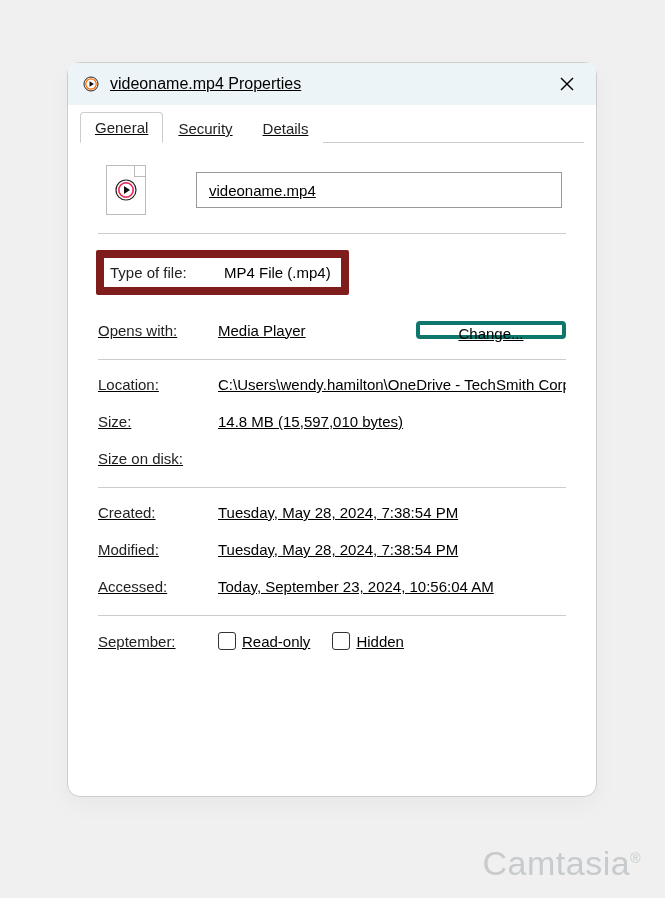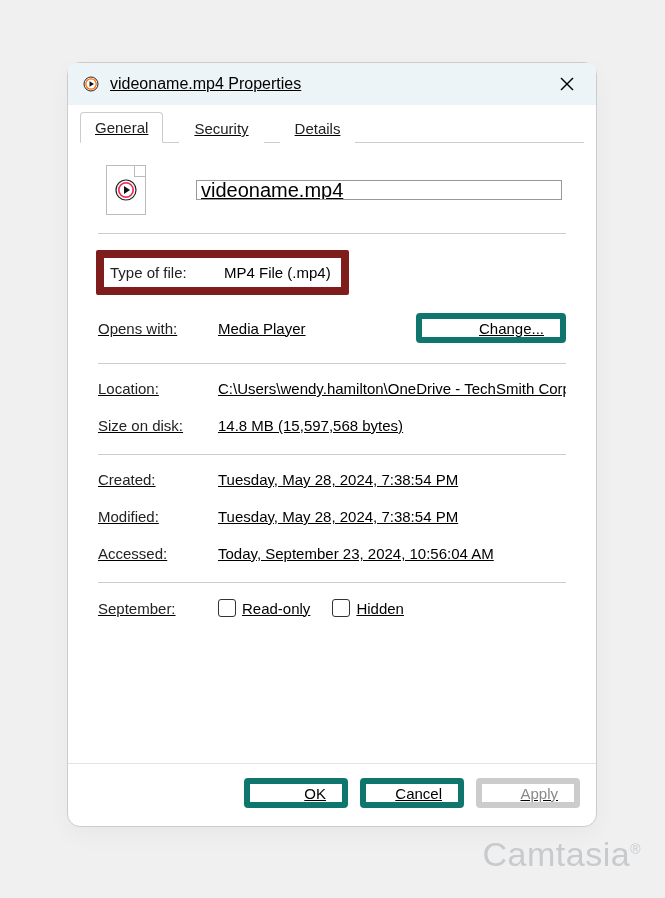--- a/index.html
+++ b/index.html
@@ -43,21 +43,21 @@
   .titlebar .tbtitle { flex: 1; }
   .titlebar .tbclose {
     width: 34px; height: 26px;
     display: flex; align-items: center; justify-content: center;
     border-radius: 4px;
   }
   .tabstrip {
     display: flex;
     align-items: flex-end;
     padding: 6px 12px 0 12px;
-    gap: 16px;
+    gap: 0;
     background: #fff;
     position: relative;
   }
   .tab {
     padding: 6px 14px;
     border: 1px solid transparent;
     border-bottom: none;
     font-size: 15px;
     color: #222;
     cursor: default;
@@ -97,36 +97,36 @@
     content: "";
     position: absolute;
     top: 0; right: 0;
     width: 10px; height: 10px;
     background: #fff;
     border-left: 1px solid #bbb;
     border-bottom: 1px solid #bbb;
   }
   .filename-input {
     flex: 1;
-    height: 20px;
+    height: 36px;
     border: 1px solid #999;
-    padding: 0 4px;
-    font-size: 20px;
+    padding: 0 12px;
+    font-size: 15px;
     font-family: inherit;
     margin-right: 4px;
   }
   hr.sep {
     border: none;
     border-top: 1px solid #ccc;
     margin: 10px 8px 16px 8px;
   }
   .prop-row {
     display: flex;
     align-items: center;
-    margin: 4px 8px 20px 8px;
+    margin: 12px 8px 20px 8px;
     font-size: 15px;
   }
   .prop-label {
     width: 120px;
     flex: 0 0 120px;
     color: #222;
   }
   .prop-value {
     flex: 1;
     white-space: nowrap;
@@ -136,29 +136,28 @@
   .highlight-box {
     border: 8px solid #7f1d1d;
     padding: 6px 10px 6px 6px;
     margin: 0 0 14px 6px;
     display: inline-flex;
     align-items: center;
     border-radius: 2px;
   }
   .highlight-box .prop-label { width: 114px; flex: 0 0 114px; }
   .btn {
-    height: 30px;
+    height: 18px;
     padding: 0 16px;
-    border: 6px solid #0f766e;
+    border: 4px solid #0f766e;
     background: #fff;
     border-radius: 4px;
     font-size: 15px;
     font-family: inherit;
     color: #000;
-    text-align: right;
   }
   .btn:disabled { color: #888; border-color: #ccc; }
   .checkbox {
     display: inline-flex; align-items: center; gap: 6px;
     margin-right: 22px;
   }
   .cb {
     width: 18px; height: 18px;
     border: 1px solid #333;
     border-radius: 3px;
@@ -168,21 +167,21 @@
     display: flex;
     justify-content: flex-end;
     gap: 12px;
     padding: 14px 16px 18px 16px;
     border-top: 1px solid #e4e4e4;
   }
   .footer .btn { width: 104px; }
   .watermark {
     position: absolute;
     right: 24px;
-    bottom: 24px;
+    bottom: 15px;
     font-family: "Segoe UI Light", "Segoe UI", Arial, sans-serif;
     font-weight: 300;
     font-size: 34px;
     color: #c7cbcd;
     letter-spacing: 0.5px;
   }
   .watermark sup { font-size: 14px; vertical-align: super; }
 </style>
 </head>
 <body>
@@ -239,22 +238,25 @@
       <button class="btn" style="width:150px">Change...</button>
     </div>
 
     <hr class="sep">
 
     <div class="prop-row">
       <span class="prop-label">Location:</span>
       <span class="prop-value">C:\Users\wendy.hamilton\OneDrive - TechSmith Corp</span>
     </div>
     <div class="prop-row">
+      <span class="prop-label">Size:</span>
+      <span class="prop-value">14.8 MB (15,597,010 bytes)</span>
+    </div>
+    <div class="prop-row">
       <span class="prop-label">Size on disk:</span>
-      <span class="prop-value">14.8 MB (15,597,568 bytes)</span>
     </div>
 
     <hr class="sep">
 
     <div class="prop-row">
       <span class="prop-label">Created:</span>
       <span class="prop-value">Tuesday, May 28, 2024, 7:38:54 PM</span>
     </div>
     <div class="prop-row">
       <span class="prop-label">Modified:</span>
@@ -277,23 +279,18 @@
         <span class="checkbox">
           <span class="cb"></span>
           <span>Hidden</span>
         </span>
       </span>
     </div>
 
     <div style="height:110px"></div>
   </div>
 
-  <div class="footer">
-    <button class="btn">OK</button>
-    <button class="btn">Cancel</button>
-    <button class="btn" disabled="">Apply</button>
-  </div>
 
 </div>
 
 <div class="watermark">
   <span>Camtasia</span><sup>®</sup>
 </div>
 
 </body></html>

